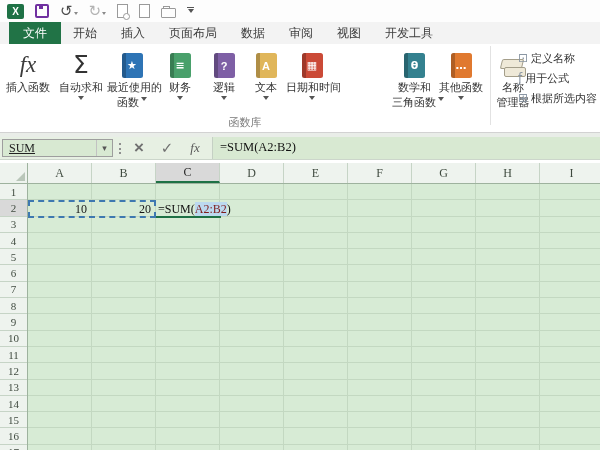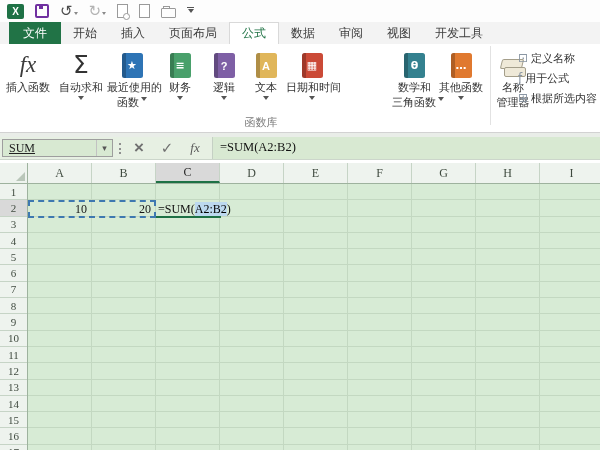--- a/index.html
+++ b/index.html
@@ -95,21 +95,21 @@
   .rh.active{background:#d9d9d9;}
   #cells{position:absolute;left:28px;top:184px;width:572px;height:266px;
         background:repeating-linear-gradient(to right,transparent 0 63px,#c3d8c1 63px 64px),
                    repeating-linear-gradient(to bottom,transparent 0 15.3px,#c3d8c1 15.3px 16.3px),
                    #d7ebd5;}
   .cellval{position:absolute;height:16px;line-height:16px;font-size:12px;color:#151515;text-align:right;}
   #v-a2{left:2px;top:17px;width:57px;}
   #v-b2{left:66px;top:17px;width:57px;}
   #ants{position:absolute;left:0;top:16px;width:128px;height:17.5px;border:2px dashed #3e78b0;box-sizing:border-box;}
   #editcell{position:absolute;left:130px;top:17px;height:16px;line-height:16px;font-size:12px;color:#111;white-space:nowrap;}
-  #editcell .ref{background:#bcd9ef;color:#000000;}
+  #editcell .ref{background:#bcd9ef;color:#7f1d1d;}
   #c2-underline{position:absolute;left:128px;top:31.6px;width:65px;height:2px;background:#1e7145;}
   #tooltip{position:absolute;left:140px;top:35px;background:#fcfcf8;border:1px solid #9c9c9c;
         box-shadow:2px 2px 3px rgba(0,0,0,.22);padding:1px 6px;font-size:11px;color:#5c5c5c;white-space:nowrap;}
   #tooltip b{color:#333;}
 </style>
 </head>
 <body>
 
 <div id="app">
 
@@ -131,21 +131,20 @@
       <span class="bar"></span>
       <span class="tri"></span>
     </span>
   </div>
 
   <div id="tabs">
     <div class="tab file">文件</div>
     <div class="tab">开始</div>
     <div class="tab">插入</div>
     <div class="tab">页面布局</div>
-    <div class="tab active">公式</div>
     <div class="tab">数据</div>
     <div class="tab">审阅</div>
     <div class="tab">视图</div>
     <div class="tab">开发工具</div>
   </div>
 
   <div id="ribbon">
 
     <div class="rbtn" style="left:2px;width:52px;">
       <div class="ic">
@@ -227,21 +226,21 @@
       <div class="ic">
           <span class="book bk-more">
             <span class="dj">…</span>
           </span>
         </div>
       <div class="lbl">其他函数</div>
       <span class="dd below"></span>
     </div>
 
     <div class="vsep" style="left:490px;"></div>
-    <div class="grplabel" style="left:0;width:490px;padding-left:16px;">函数库</div>
+    <div class="grplabel" style="left:0;width:490px;">函数库</div>
 
     <div class="rbtn" style="left:494px;width:38px;">
       <div class="ic">
           <span class="nm-icon">
             <span class="t1"></span>
             <span class="t2"></span>
           </span>
         </div>
       <div class="lbl">名称</div>
       <div class="lbl">管理器</div>

